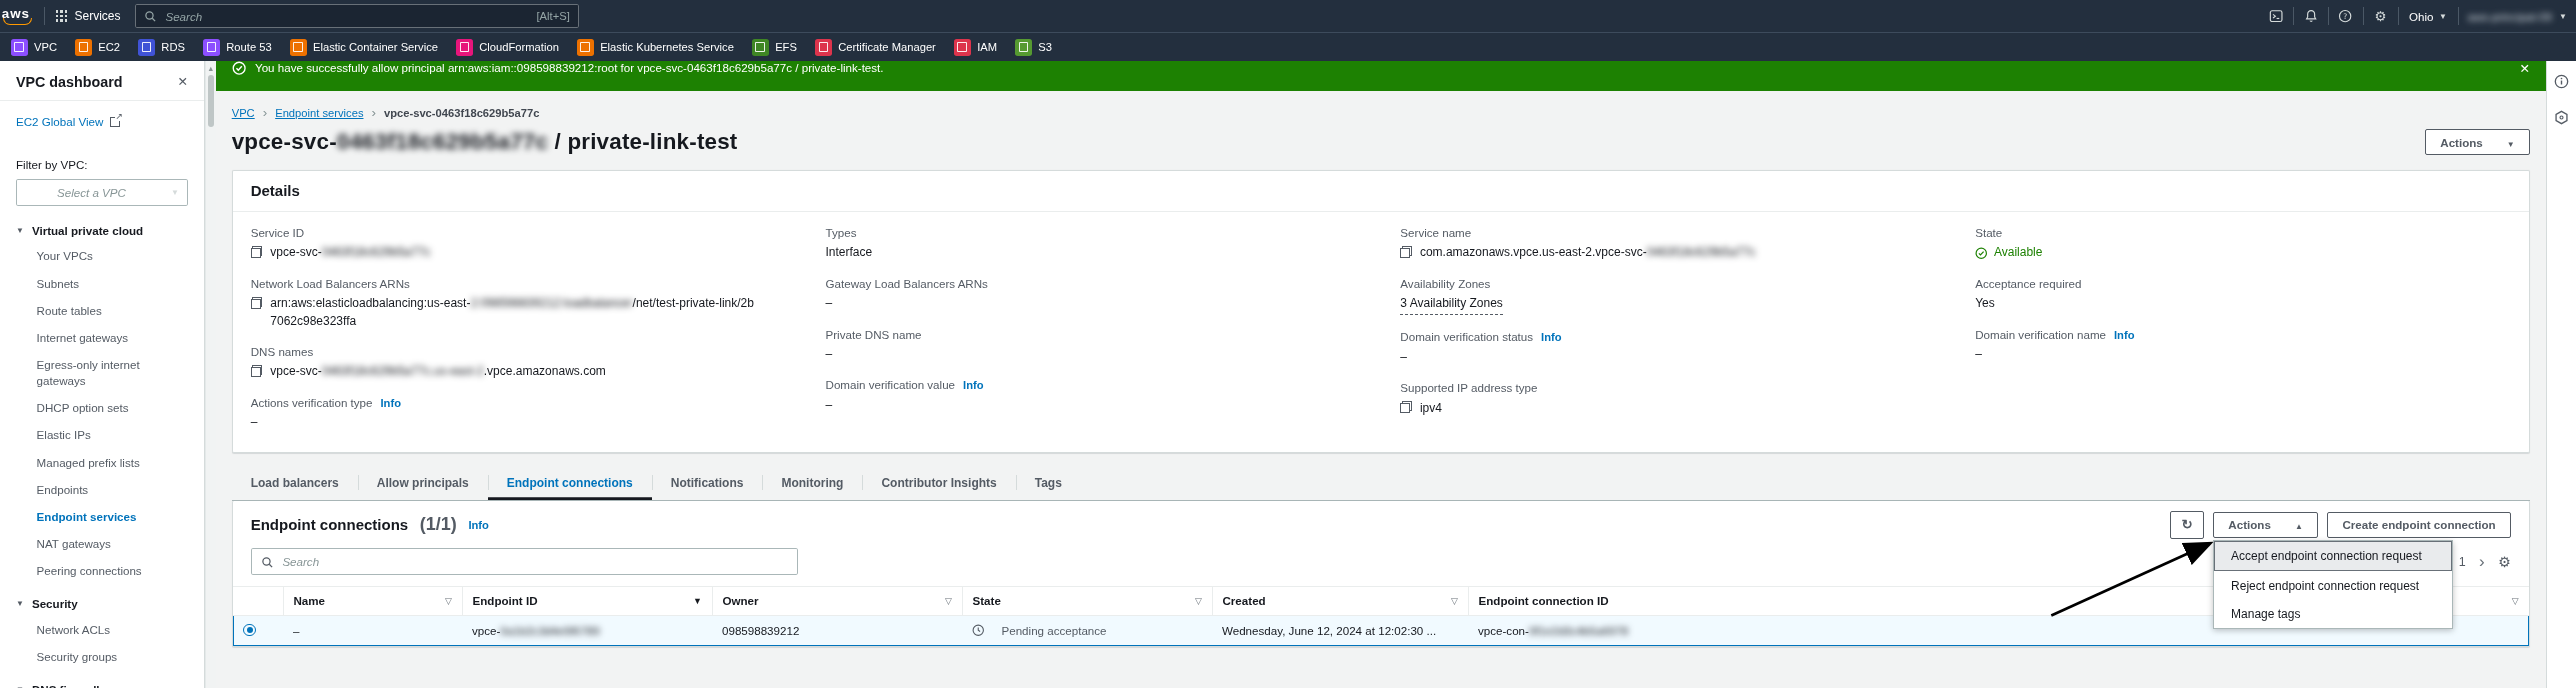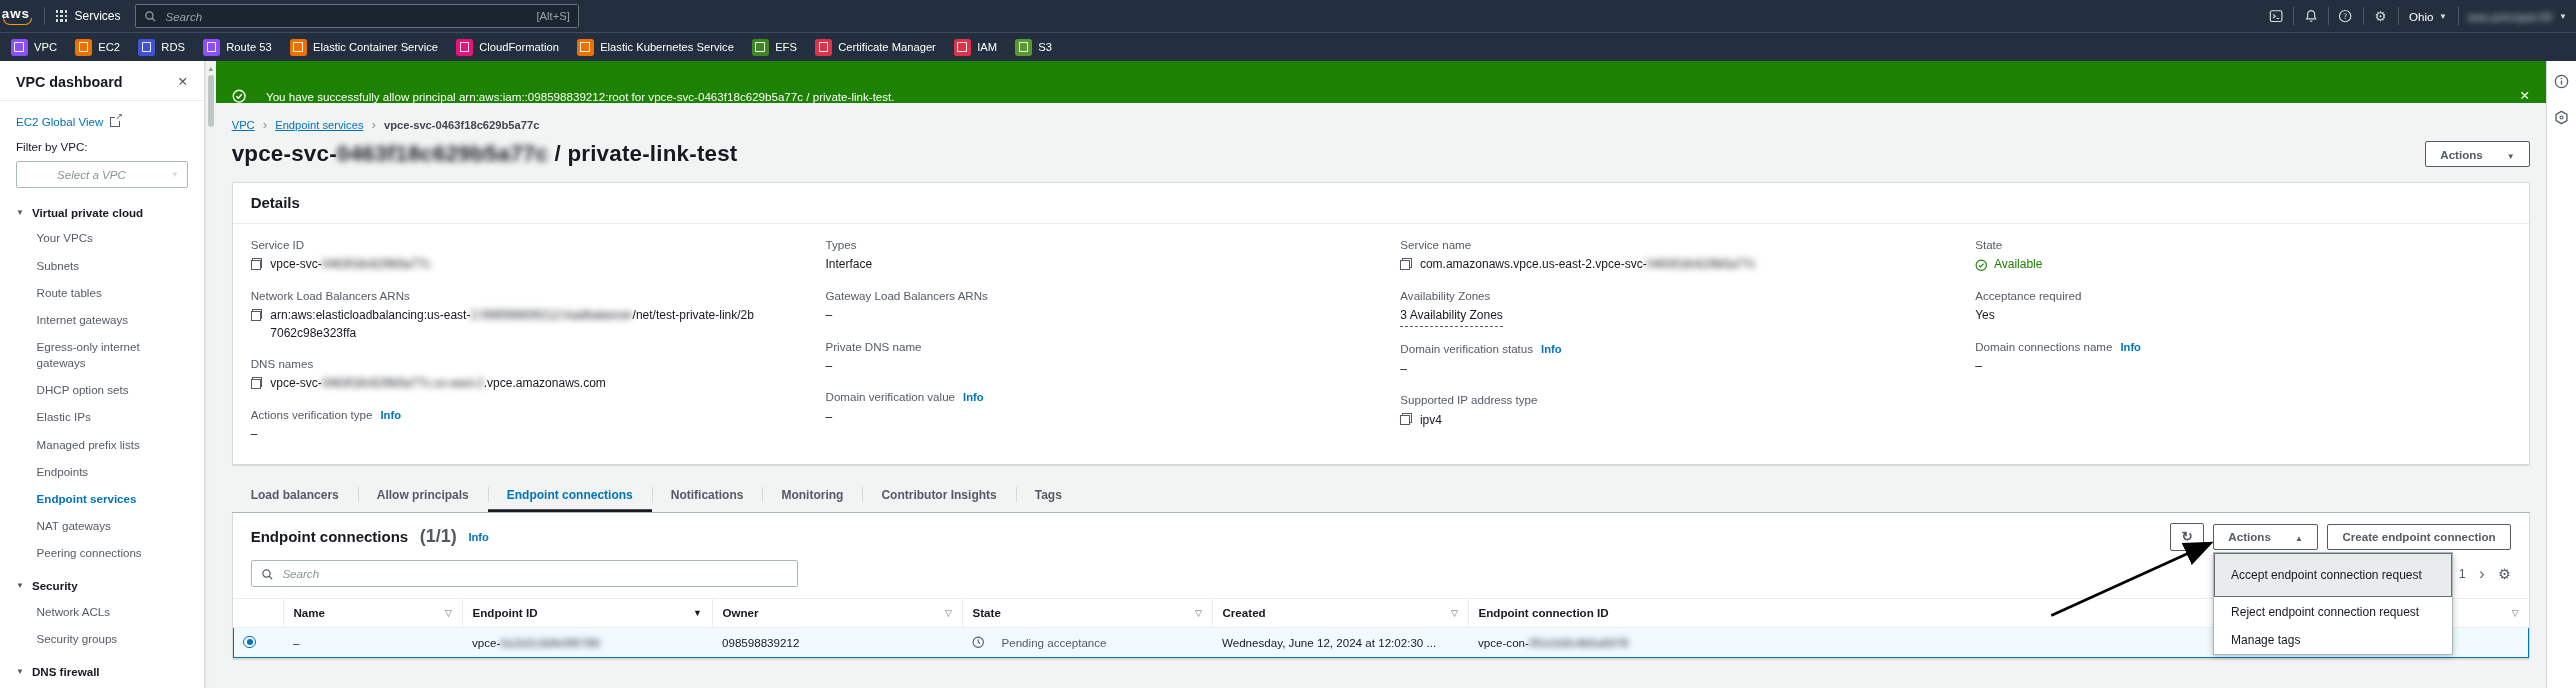--- a/index.html
+++ b/index.html
@@ -40,33 +40,33 @@
   
   .shell { display:flex; height:628px; }
   .sidebar { width:205px; flex:none; background:#fff; border-right:0.9px solid #d5dbdb; font-size:11.6px; overflow:hidden; }
   .sb-head { display:flex; align-items:center; justify-content:space-between; padding:12.5px 16px 10.7px; border-bottom:0.9px solid #eaeded; }
   .sb-title { font-size:14.3px; font-weight:bold; }
   .sb-close { color:#545b64; font-size:12.5px; }
   .sb-body { padding:14.3px 16px; }
   .sb-link { color:#0073bb; display:flex; align-items:center; gap:6.3px; }
   .ext-ic { width:9.8px; height:9.8px; border:1.3px solid #545b64; position:relative; display:inline-block; }
   .ext-ic::after { content:'↗'; position:absolute; top:-6.3px; right:-4.5px; font-size:9px; color:#545b64; background:#fff; line-height:1; }
-  .sb-label { margin-top:12px; color:#16191f; }
+  .sb-label { margin-top:30px; color:#16191f; }
   .sb-select { margin-top:7.2px; height:27px; border:0.9px solid #aab7b8; border-radius:1.8px; display:flex; align-items:center; justify-content:space-between; padding:0 8px; color:#879596; }
   .sb-select .ph { font-style:italic;margin-left:32px; }
   .sb-section { font-weight:bold; margin-top:18px; display:flex; align-items:center; gap:8px; color:#16191f; }
   .sb-section .caret { color:#545b64; }
   .sb-item { margin-top:11.6px; color:#545b64; line-height:1.35; padding-left:20.6px; }
   .sb-item.active { color:#0073bb; font-weight:bold; }
   .scrollstrip { width:10.7px; flex:none; background:#f1f3f3; border-left:0.9px solid #e4e9e9; position:relative; }
   .scroll-thumb { position:absolute; left:1.8px; right:1.8px; top:14.3px; height:52px; background:#bfc6c6; border-radius:3.6px; }
   .scroll-up { position:absolute; top:2.7px; left:0; right:0; text-align:center; font-size:7.2px; color:#8a9596; }
   
   .main { flex:1; position:relative; background:#f2f3f3; overflow:hidden; }
-  .banner { height:42px; background:#1d8102; color:#fff; font-size:11.6px; display:flex; align-items:flex-end; gap:20px; padding:0 16px; }
+  .banner { height:30px; background:#1d8102; color:#fff; font-size:11.6px; display:flex; align-items:flex-start; gap:9px; padding:0 16px; }
   .banner-close { margin-left:auto; font-size:12.5px; }
   .crumbs { display:flex; align-items:center; gap:8px; font-size:11.2px; padding:14.3px 16px 0; color:#545b64; }
   .crumb-link { color:#0073bb; text-decoration:underline; }
   .crumb-sep { color:#879596; font-size:13.4px; }
   .crumb-cur { color:#414750; font-weight:600; }
   .title-row { display:flex; align-items:center; justify-content:space-between; padding:9px 16px 14.3px; }
   .page-title { font-size:22.4px; font-weight:600; margin:0; letter-spacing:0.2px; }
   .btn { background:#fff; border:0.9px solid #545b64; border-radius:2px; color:#545b64; font-weight:bold; font-size:11.6px; padding:5.4px 14.3px; display:inline-flex; align-items:flex-end; gap:24px; white-space:nowrap; }
   .btn .caret { color:#545b64; }
   .card { background:#fff; border:0.9px solid #d5dbdb; border-radius:1.8px; margin:0 16px; box-shadow:0 0.9px 0.9px rgba(0,28,36,.12); }
@@ -89,21 +89,21 @@
   
   .conn-card { margin-top:0; border-top:none; }
   .conn-head { display:flex; align-items:center; gap:11.6px; padding:9.8px 18px 8px; }
   .conn-title { font-size:15px; font-weight:bold; }
   .conn-count { font-size:18px; color:#545b64; font-weight:bold; }
   .conn-actions { margin-left:auto; display:flex; gap:9px; align-items:center; }
   .icon-btn { width:34px; justify-content:center; padding:5.4px 0; font-size:13.4px; }
   .actions-wrap { position:relative; }
   .menu { position:absolute; left:0; top:calc(100% + 2.7px); width:240px; background:#fff; border:0.9px solid #aab7b8; box-shadow:0 1.8px 6.3px rgba(0,0,0,.25); z-index:20; }
   .menu-item { padding:7.2px 17px; font-size:12px; color:#16191f; white-space:nowrap; }
-  .menu-item.hl { background:#e9ebed; border:0.9px solid #687078; padding:14px 16px; }
+  .menu-item.hl { background:#e9ebed; border:0.9px solid #687078; padding:7px 16px; }
   .search-row { display:flex; align-items:center; padding:1.8px 18px 10.7px; }
   .search-box { width:547px; height:27px; border:0.9px solid #aab7b8; border-radius:1.8px; display:flex; align-items:center; gap:7.2px; padding:0 9px; background:#fff; color:#879596; }
   .search-box input { flex:1; border:none; outline:none; font-size:11.6px; font-family:inherit; color:#16191f; background:transparent; }
   .search-box input::placeholder { color:#879596; font-style:italic; }
   .pag { margin-left:auto; display:flex; align-items:center; gap:13.4px; color:#545b64; font-size:12.5px; }
   .pag .pg-chevron { font-size:17px; color:#687078; line-height:1; }
   .pag .dj { font-family:"DejaVu Sans",sans-serif; font-size:14.3px; }
   table { width:100%; border-collapse:collapse; table-layout:fixed; font-size:11.6px; }
   th { text-align:left; font-weight:bold; color:#16191f; padding:7.2px 9.8px; border-top:0.9px solid #eaeded; border-bottom:0.9px solid #eaeded; }
   th + th { border-left:0.9px solid #eaeded; }
@@ -405,21 +405,21 @@
                 </svg>
                 <span>Available</span>
               </div>
           </div>
           <div class="field">
             <div class="f-label">Acceptance required</div>
             <div class="f-value">Yes</div>
           </div>
           <div class="field">
             <div class="f-label">
-                <span>Domain connections name</span>
+                <span>Domain verification name</span>
                 <span class="info-link">Info</span>
               </div>
             <div class="f-value">–</div>
           </div>
         </div>
       </div>
     </section>
 
     <div class="tabs">
       <span class="tab">Load balancers</span>

